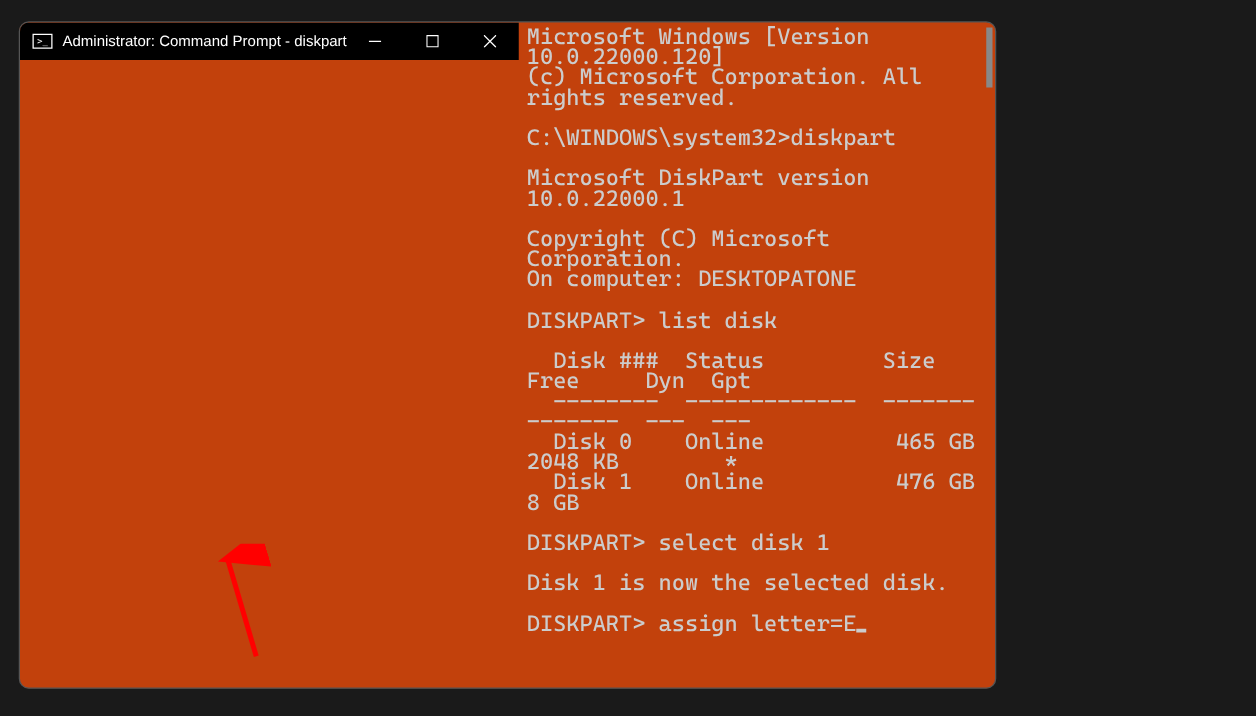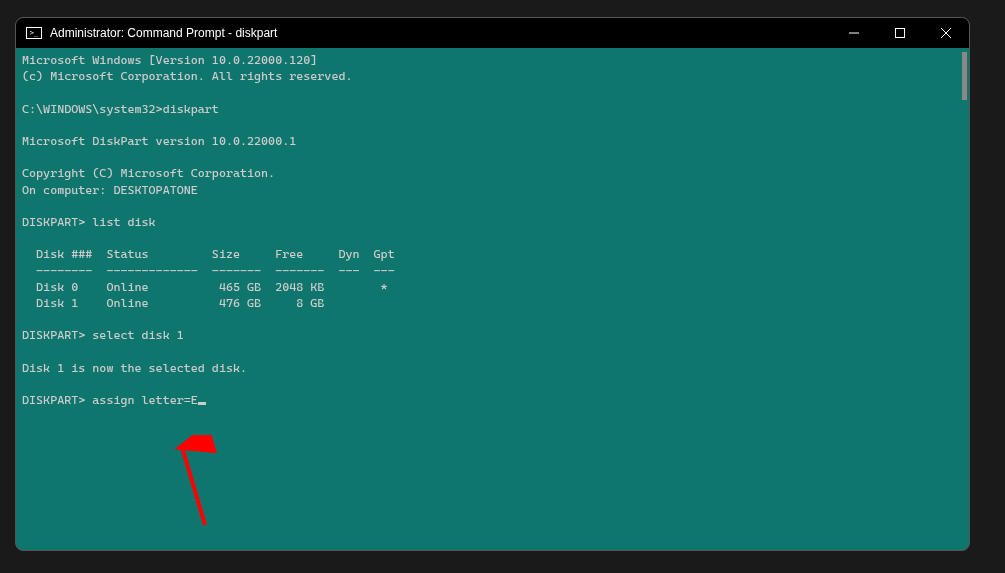--- a/index.html
+++ b/index.html
@@ -12,28 +12,28 @@
       width: 1005px;
       height: 573px;
       font-family: "Segoe UI", Tahoma, sans-serif;
       position: relative;
       overflow: hidden;
     }
     .window {
       position: absolute;
       top: 17px;
       left: 15px;
-      width: 955px;
+      width: 782px;
       height: 534px;
-      background: #0f766e;
+      background: #c2410c;
       border: 1px solid #555;
       border-radius: 8px;
       overflow: hidden;
       display: flex;
-      flex-direction: column;
+      flex-direction: row;
     }
     .titlebar {
       height: 30px;
       background: #000;
       display: flex;
       align-items: center;
       justify-content: space-between;
       padding-left: 10px;
       flex-shrink: 0;
     }
@@ -81,21 +81,21 @@
       height: 10px;
     }
     .terminal-body {
       flex: 1;
       position: relative;
       overflow: hidden;
     }
     .terminal-content {
       padding: 4px 6px;
       font-family: "Cascadia Mono", "Consolas", monospace;
-      font-size: 12px;
+      font-size: 18px;
       line-height: 16.2px;
       color: #cccccc;
       white-space: pre-wrap;
       height: 100%;
     }
     .scrollbar {
       position: absolute;
       right: 2px;
       top: 4px;
       width: 5px;

